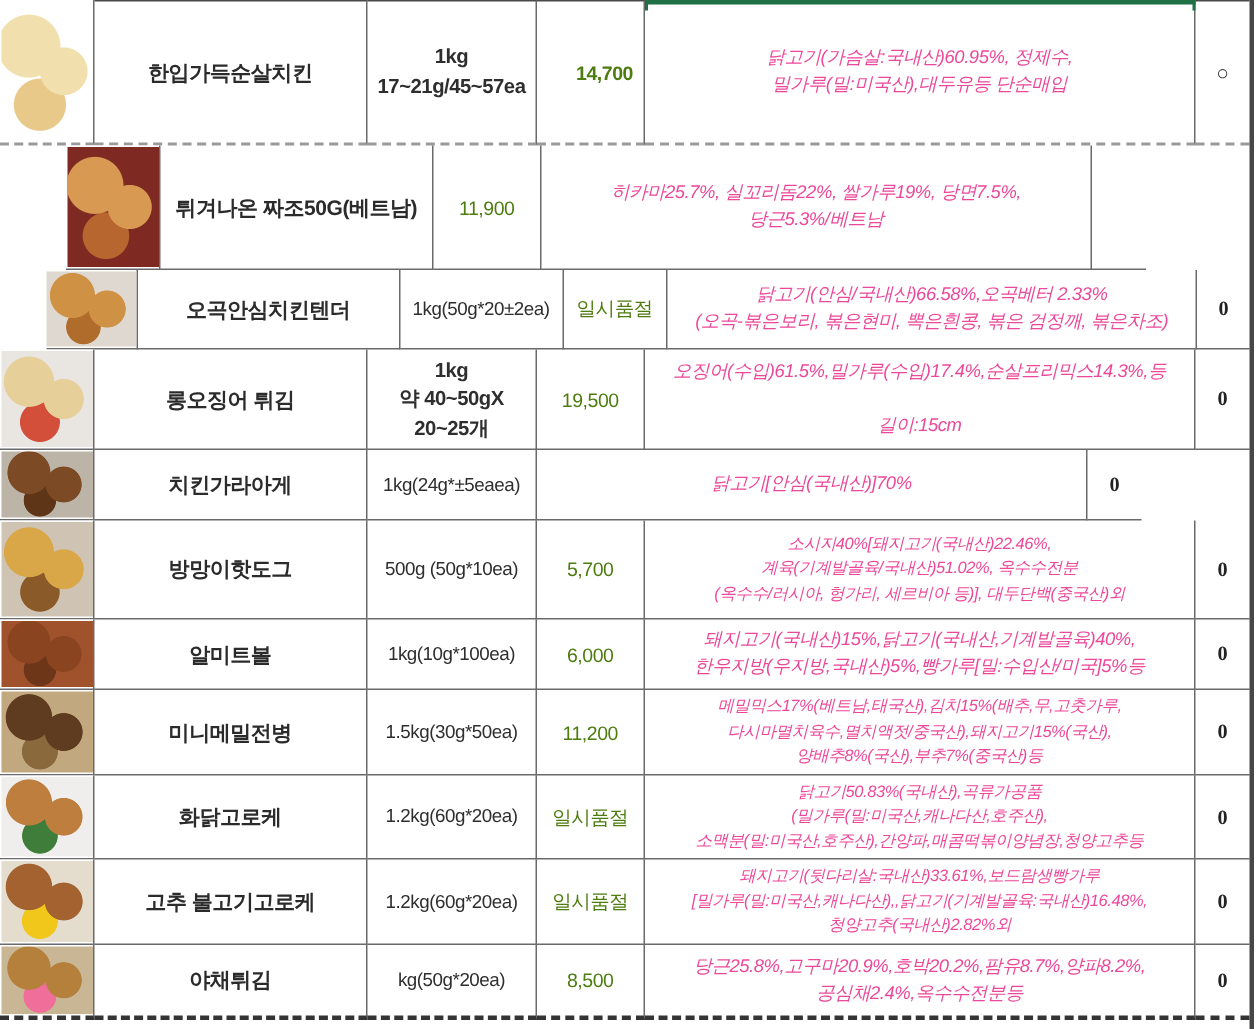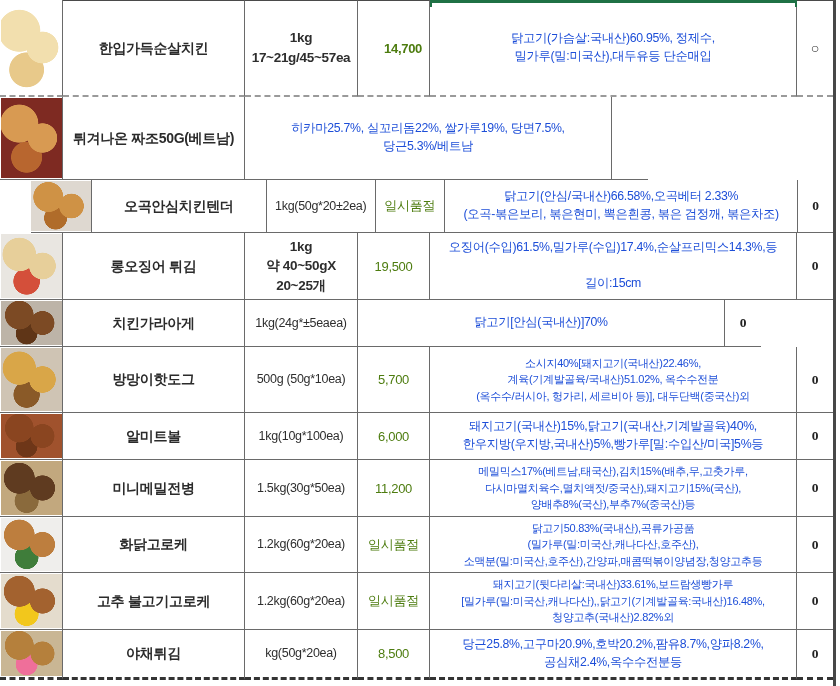--- a/index.html
+++ b/index.html
@@ -14,21 +14,21 @@
   .row:first-child .cell.photo{border-top:none;}
   .row:last-child .cell{border-bottom:3px dashed #343434;}
   .cell.photo{width:63px;padding:0;border-right:1px solid #6a6a6a;background:#fff;}
   .photo-img{width:61px;height:calc(100% - 2px);margin:1px;}
   .cell.name{width:182px;font-weight:bold;font-size:14px;color:#2b2b2b;letter-spacing:-0.3px;line-height:1.3;}
   .cell.weight{width:113px;font-size:12.5px;line-height:1.45;color:#2e2e2e;letter-spacing:-0.3px;}
   .cell.weight.bold{font-weight:bold;font-size:13.5px;}
   .cell.price{width:72px;font-size:13px;color:#4d7c0f;letter-spacing:-0.3px;}
   .cell.price.bold{font-weight:bold;}
   .cell.price.right{align-items:flex-end;padding-right:7px;}
-  .cell.ing{width:367px;font-size:12.3px;line-height:1.45;color:#1d4ed8;letter-spacing:-0.3px;padding:0 3px;}
+  .cell.ing{width:367px;font-size:12.3px;line-height:1.45;color:#ec4899;letter-spacing:-0.3px;padding:0 3px;font-style:italic;}
   .cell.ing.small{font-size:11px;line-height:1.5;}
   .cell.status{width:36px;border-right:none;font-size:14px;color:#333;}
   .cell.status.zero{font-family:"Liberation Serif","DejaVu Serif",serif;font-weight:bold;font-size:13.5px;color:#222;}
   #right-edge{position:absolute;left:833px;top:0;width:3px;height:686px;background:#474747;}
   #green-sel{position:absolute;left:430px;top:0;width:367px;height:7px;box-sizing:border-box;
              border-top:3px solid #1f7145;border-left:2px solid #1f7145;border-right:2px solid #1f7145;
              pointer-events:none;}
 </style>
 </head>
 <body>
@@ -37,23 +37,24 @@
     <div class="row" style="height: 97px;">
       <div class="cell photo"><div class="photo-img" style="background: radial-gradient(circle at 30% 32%, rgb(242, 223, 174) 0px, rgb(242, 223, 174) 27%, rgba(0, 0, 0, 0) 28%), radial-gradient(circle at 68% 50%, rgb(242, 223, 174) 0px, rgb(242, 223, 174) 25%, rgba(0, 0, 0, 0) 26%), radial-gradient(circle at 42% 74%, rgb(232, 201, 138) 0px, rgb(232, 201, 138) 22%, rgba(0, 0, 0, 0) 23%), linear-gradient(rgb(255, 255, 255), rgb(255, 255, 255));"></div></div>
       <div class="cell name">한입가득순살치킨</div>
       <div class="cell weight bold">1kg
 17~21g/45~57ea</div>
       <div class="cell price bold right">14,700</div>
       <div class="cell ing">닭고기(가슴살:국내산)60.95%, 정제수,
 밀가루(밀:미국산),대두유등 단순매입</div>
       <div class="cell status">○</div>
     </div>
-    <div class="row" style="height: 83px;">
+    <div class="row" style="height: 83px; padding-left: 44px;">
       <div class="cell photo"><div class="photo-img" style="background: radial-gradient(circle at 30% 32%, rgb(216, 154, 82) 0px, rgb(216, 154, 82) 27%, rgba(0, 0, 0, 0) 28%), radial-gradient(circle at 68% 50%, rgb(216, 154, 82) 0px, rgb(216, 154, 82) 25%, rgba(0, 0, 0, 0) 26%), radial-gradient(circle at 42% 74%, rgb(184, 102, 47) 0px, rgb(184, 102, 47) 22%, rgba(0, 0, 0, 0) 23%), linear-gradient(rgb(126, 42, 34), rgb(126, 42, 34));"></div></div>
       <div class="cell name">튀겨나온 짜조50G(베트남)</div>
+      <div class="cell price">11,900</div>
       <div class="cell ing">히카마25.7%, 실꼬리돔22%, 쌀가루19%, 당면7.5%,
 당근5.3%/베트남</div>
       <div class="cell status"></div>
     </div>
     <div class="row" style="height: 53px; margin-left: 31px;">
       <div class="cell photo"><div class="photo-img" style="background: radial-gradient(circle at 30% 32%, rgb(207, 146, 69) 0px, rgb(207, 146, 69) 27%, rgba(0, 0, 0, 0) 28%), radial-gradient(circle at 68% 50%, rgb(207, 146, 69) 0px, rgb(207, 146, 69) 25%, rgba(0, 0, 0, 0) 26%), radial-gradient(circle at 42% 74%, rgb(176, 108, 42) 0px, rgb(176, 108, 42) 22%, rgba(0, 0, 0, 0) 23%), linear-gradient(rgb(222, 216, 208), rgb(222, 216, 208));"></div></div>
       <div class="cell name">오곡안심치킨텐더</div>
       <div class="cell weight">1kg(50g*20±2ea)</div>
       <div class="cell price">일시품절</div>
       <div class="cell ing">닭고기(안심/국내산)66.58%,오곡베터 2.33%

